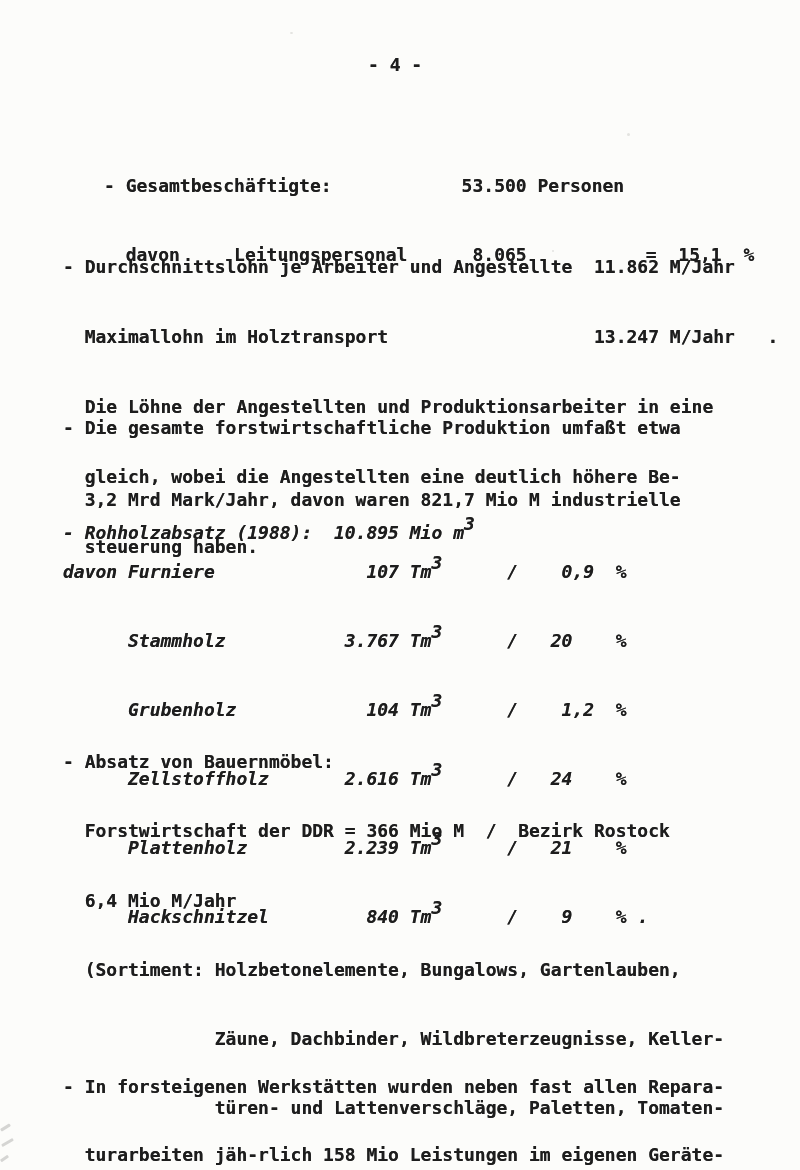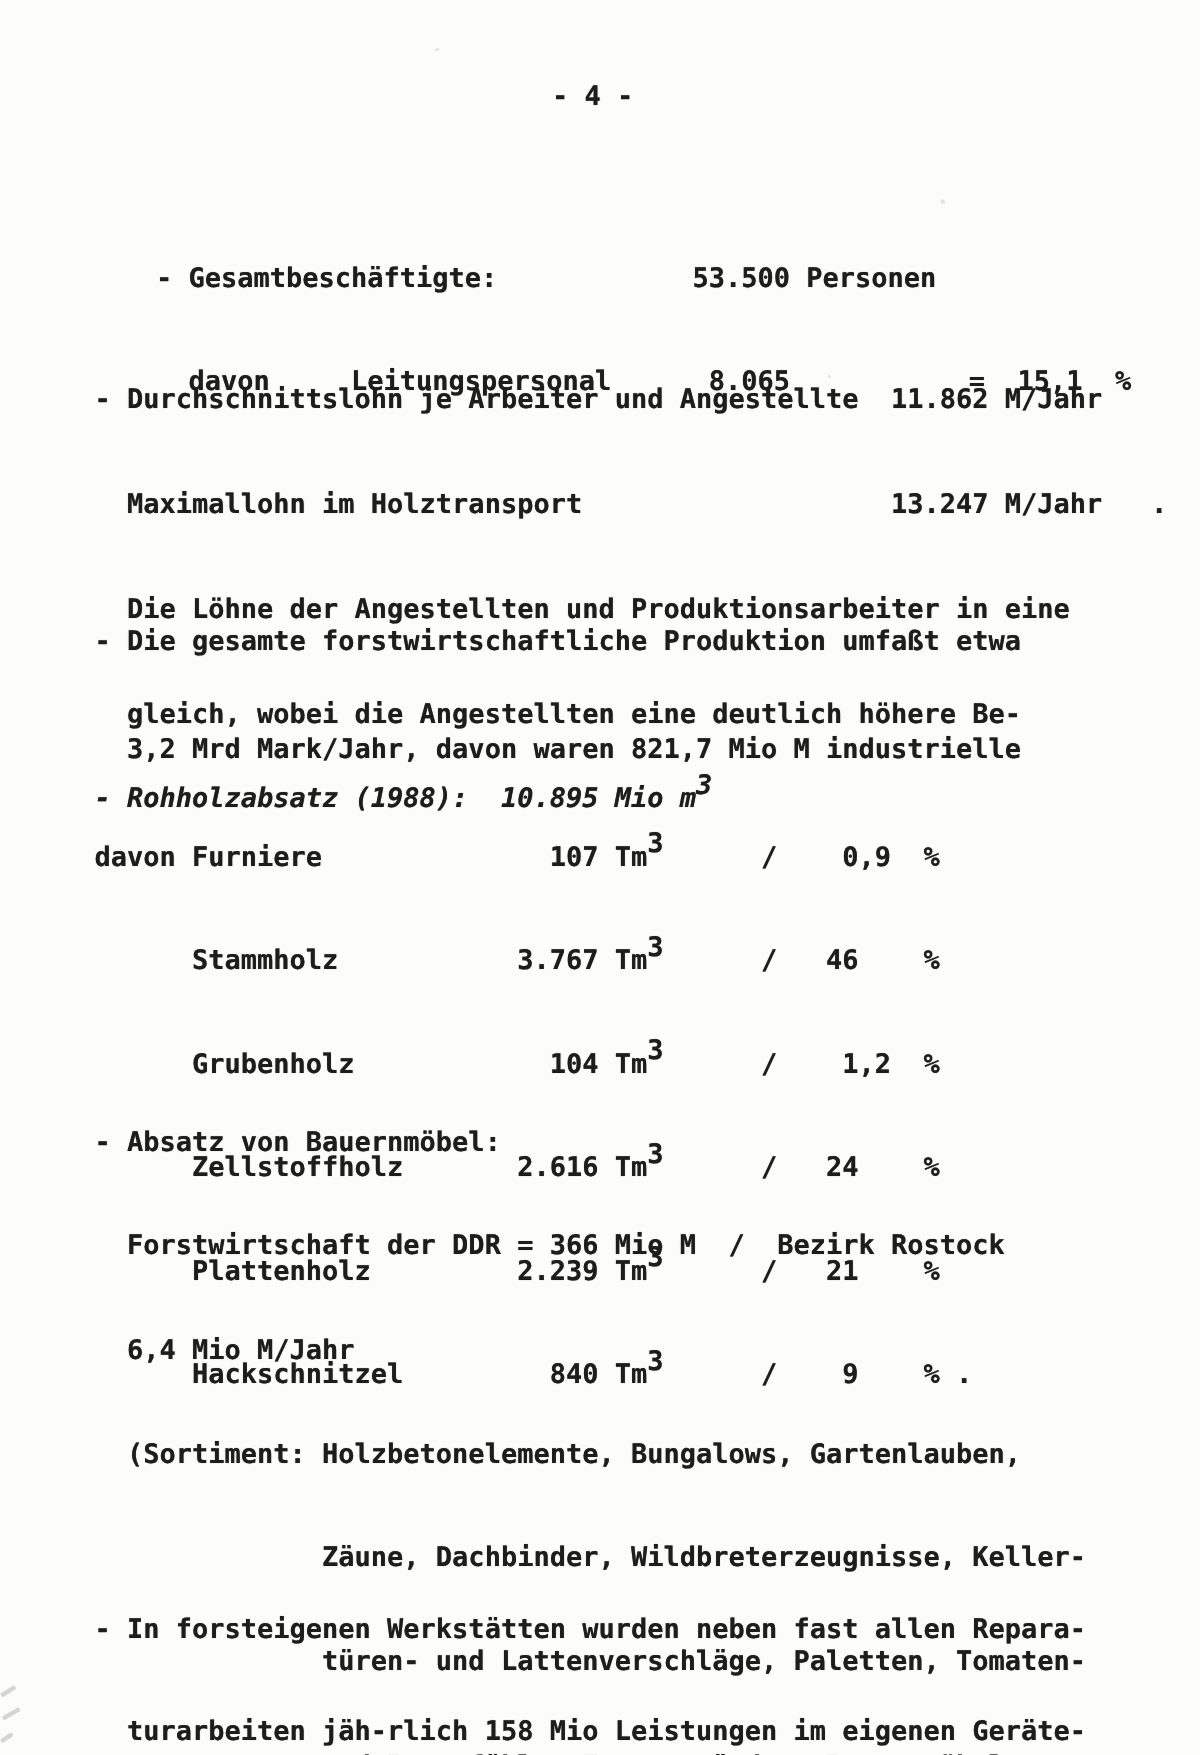--- a/index.html
+++ b/index.html
@@ -47,34 +47,35 @@
   <div class="block lh27" style="top:130px;margin-left:41px;">
     <span class="line">- Gesamtbeschäftigte:            53.500 Personen</span>
     <span class="line">  davon     Leitungspersonal      8.065           =  15,1  %</span>
   </div>
 
   <div class="block lh28" style="top:211px;">
     <span class="line">- Durchschnittslohn je Arbeiter und Angestellte  11.862 M/Jahr</span>
     <span class="line">  Maximallohn im Holztransport                   13.247 M/Jahr   .</span>
     <span class="line">  Die Löhne der Angestellten und Produktionsarbeiter in eine</span>
     <span class="line">  gleich, wobei die Angestellten eine deutlich höhere Be-</span>
+    <span class="line">  steuerung haben.</span>
   </div>
 
   <div class="block lh30" style="top:371px;">
     <span class="line">- Die gesamte forstwirtschaftliche Produktion umfaßt etwa</span>
     <span class="line">  3,2 Mrd Mark/Jahr, davon waren 821,7 Mio M industrielle</span>
   </div>
 
   <div class="block lh28" style="top:477px;font-style:italic;">
     <span class="line"><span>- Rohholzabsatz (1988):  10.895 Mio m</span><span class="sup">3</span></span>
   </div>
 
-  <div class="block lh27" style="top:516px;">
+  <div class="block lh27" style="top:516px;font-style:italic;">
     <span class="line"><span>davon Furniere              107 Tm</span><span class="sup">3</span><span>      /    0,9  %</span></span>
-    <span class="line"><span>      Stammholz           3.767 Tm</span><span class="sup">3</span><span>      /   46    %</span></span>
+    <span class="line"><span>      Stammholz           3.767 Tm</span><span class="sup">3</span><span>      /   20    %</span></span>
     <span class="line"><span>      Grubenholz            104 Tm</span><span class="sup">3</span><span>      /    1,2  %</span></span>
     <span class="line"><span>      Zellstoffholz       2.616 Tm</span><span class="sup">3</span><span>      /   24    %</span></span>
     <span class="line"><span>      Plattenholz         2.239 Tm</span><span class="sup">3</span><span>      /   21    %</span></span>
     <span class="line"><span>      Hackschnitzel         840 Tm</span><span class="sup">3</span><span>      /    9    % .</span></span>
   </div>
 
   <div class="block lh273" style="top:706px;">
     <span class="line">- Absatz von Bauernmöbel:</span>
     <span class="line">  Forstwirtschaft der DDR = 366 Mio M  /  Bezirk Rostock</span>
     <span class="line">  6,4 Mio M/Jahr</span>

